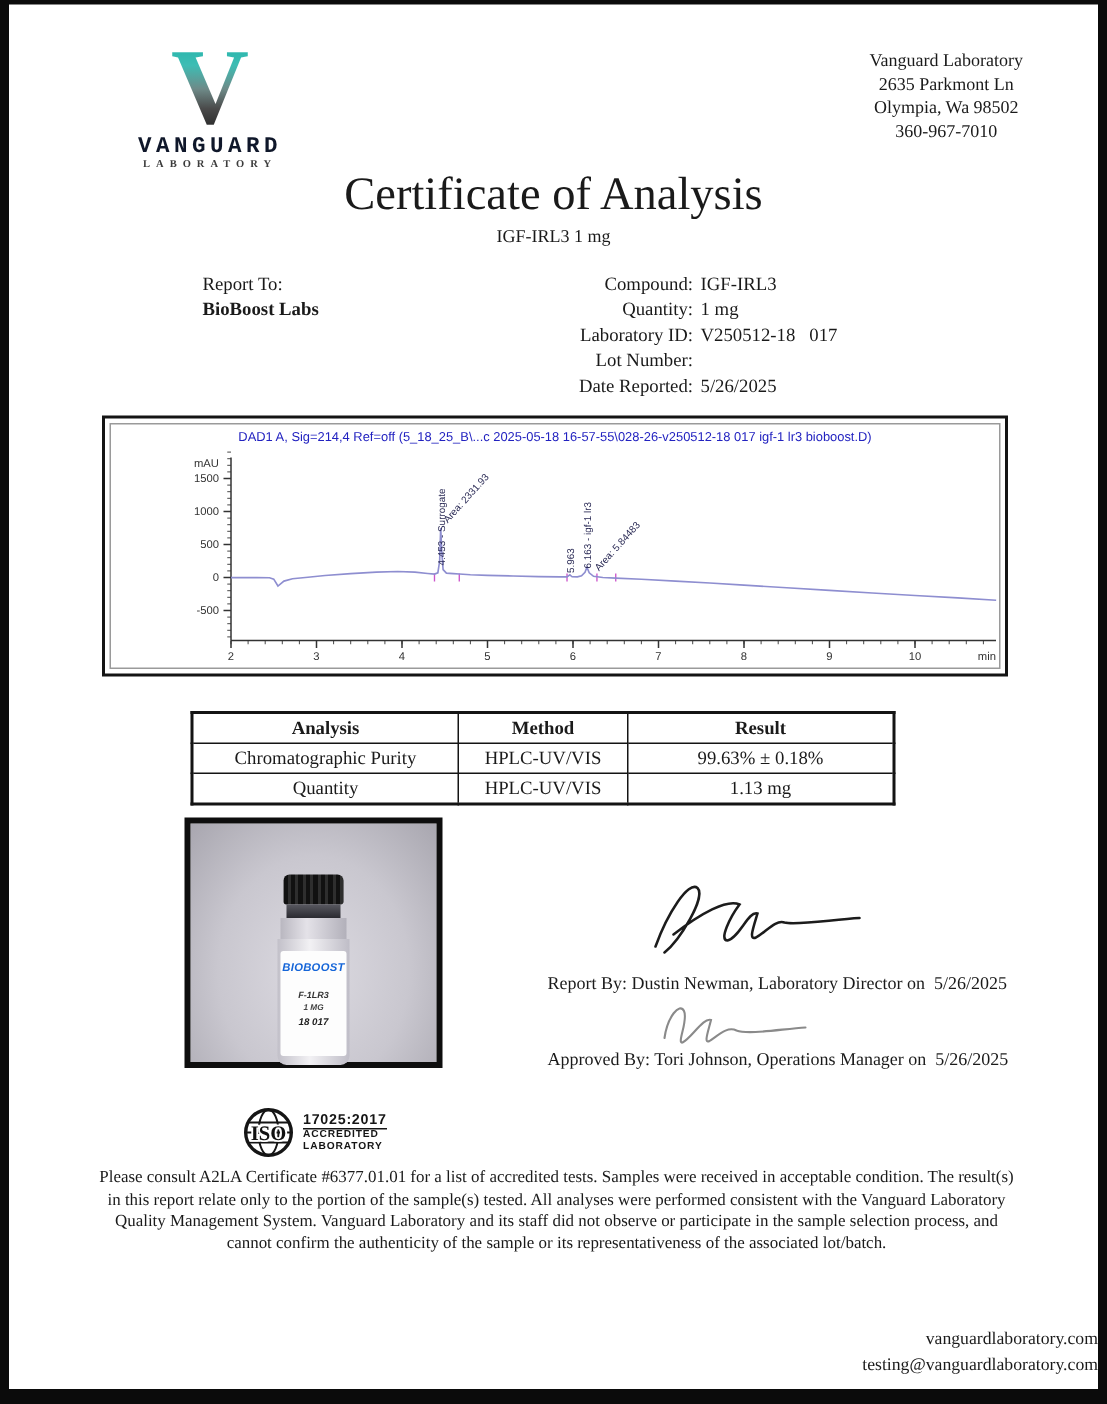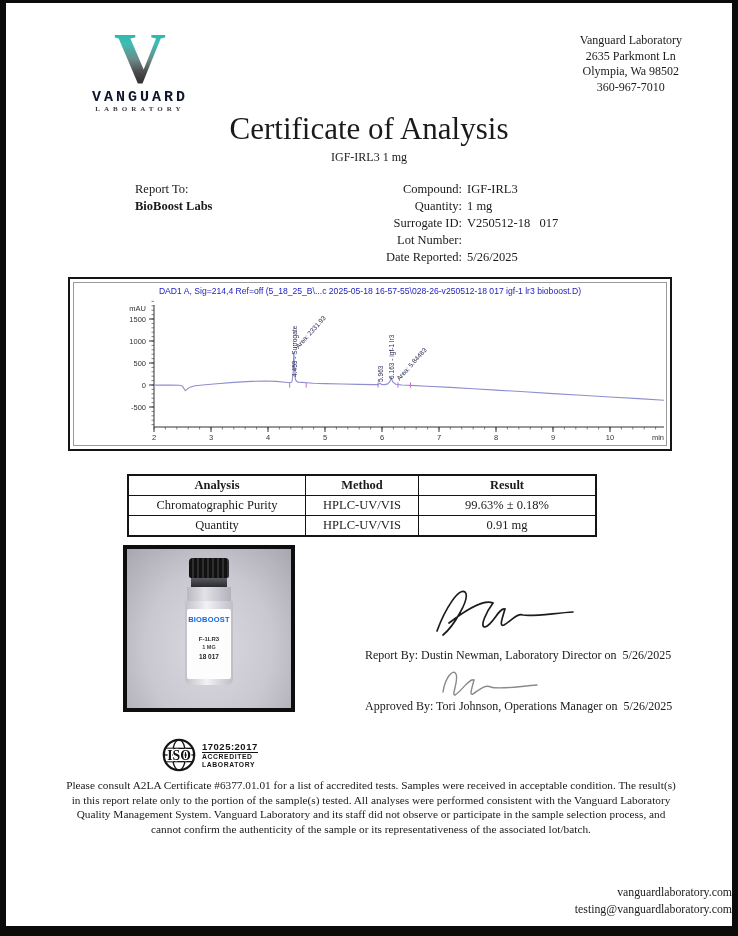--- a/index.html
+++ b/index.html
@@ -37,21 +37,21 @@
   .results{position:absolute;left:121px;top:471px;border-collapse:collapse;font-size:12.5px;}
   .results th,.results td{border:1px solid #141414;text-align:center;padding:1px 4px;height:17px;}
   table.results{border:2px solid #141414;}
   .col-analysis{width:168px;}
   .col-method{width:104px;}
   .col-result{width:168px;}
 
   
   .photo{position:absolute;left:117px;top:542px;width:164px;height:159px;border:4px solid #0e0e0e;
          background:radial-gradient(ellipse at 50% 62%, #dcdae1 0%, #c9c7cf 55%, #a8a6af 100%);}
-  .vial{position:absolute;left:58px;top:9px;width:48px;height:128px;}
+  .vial{position:absolute;left:58px;top:34px;width:48px;height:128px;font-style:italic;}
   .vial-cap{height:20px;width:40px;margin:0 auto;background:repeating-linear-gradient(90deg,#111 0 3px,#2e2e2e 3px 5px);border-radius:4px 4px 2px 2px;}
   .vial-ring{height:9px;width:36px;margin:0 auto;background:linear-gradient(180deg,#585860,#2a2a30);}
   .vial-neck{height:14px;width:44px;margin:0 auto;background:linear-gradient(90deg,#b9b7c0,#e4e2e8 40%,#b2b0ba);}
   .vial-body{height:84px;width:48px;margin:0 auto;background:linear-gradient(90deg,#c2c0c9,#f2f1f4 45%,#bfbdc7);border-radius:0 0 6px 6px;position:relative;}
   .vial-label{position:absolute;left:2px;top:8px;right:2px;bottom:6px;background:#fdfdfd;border-radius:2px;
               text-align:center;font-family:"Liberation Sans",sans-serif;overflow:hidden;}
   .vial-brand{font-size:7.5px;font-weight:bold;color:#1565d8;letter-spacing:0.2px;margin-top:6px;}
   .vial-line1{font-size:6px;font-weight:bold;color:#333;margin-top:12px;}
   .vial-line2{font-size:5.5px;font-weight:bold;color:#444;margin-top:2px;}
   .vial-line3{font-size:6.5px;font-weight:bold;color:#222;margin-top:3px;}
@@ -99,21 +99,21 @@
   <div class="info-block">
     <div class="info-row">
       <span class="info-label">Compound:</span>
       <span class="info-value">IGF-IRL3</span>
     </div>
     <div class="info-row">
       <span class="info-label">Quantity:</span>
       <span class="info-value">1 mg</span>
     </div>
     <div class="info-row">
-      <span class="info-label">Surrogate ID:</span>
+      <span class="info-label">Laboratory ID:</span>
       <span class="info-value">V250512-18   017</span>
     </div>
     <div class="info-row">
       <span class="info-label">Lot Number:</span>
       <span class="info-value"></span>
     </div>
     <div class="info-row">
       <span class="info-label">Date Reported:</span>
       <span class="info-value">5/26/2025</span>
     </div>
@@ -252,21 +252,21 @@
       <th class="col-result">Result</th>
     </tr>
     <tr>
       <td>Chromatographic Purity</td>
       <td>HPLC-UV/VIS</td>
       <td>99.63% ± 0.18%</td>
     </tr>
     <tr>
       <td>Quantity</td>
       <td>HPLC-UV/VIS</td>
-      <td>0.91 mg</td>
+      <td>1.13 mg</td>
     </tr>
   </tbody>
     </table>
 
   <div class="photo">
     <div class="vial">
       <div class="vial-cap"></div>
       <div class="vial-ring"></div>
       <div class="vial-neck"></div>
       <div class="vial-body">

